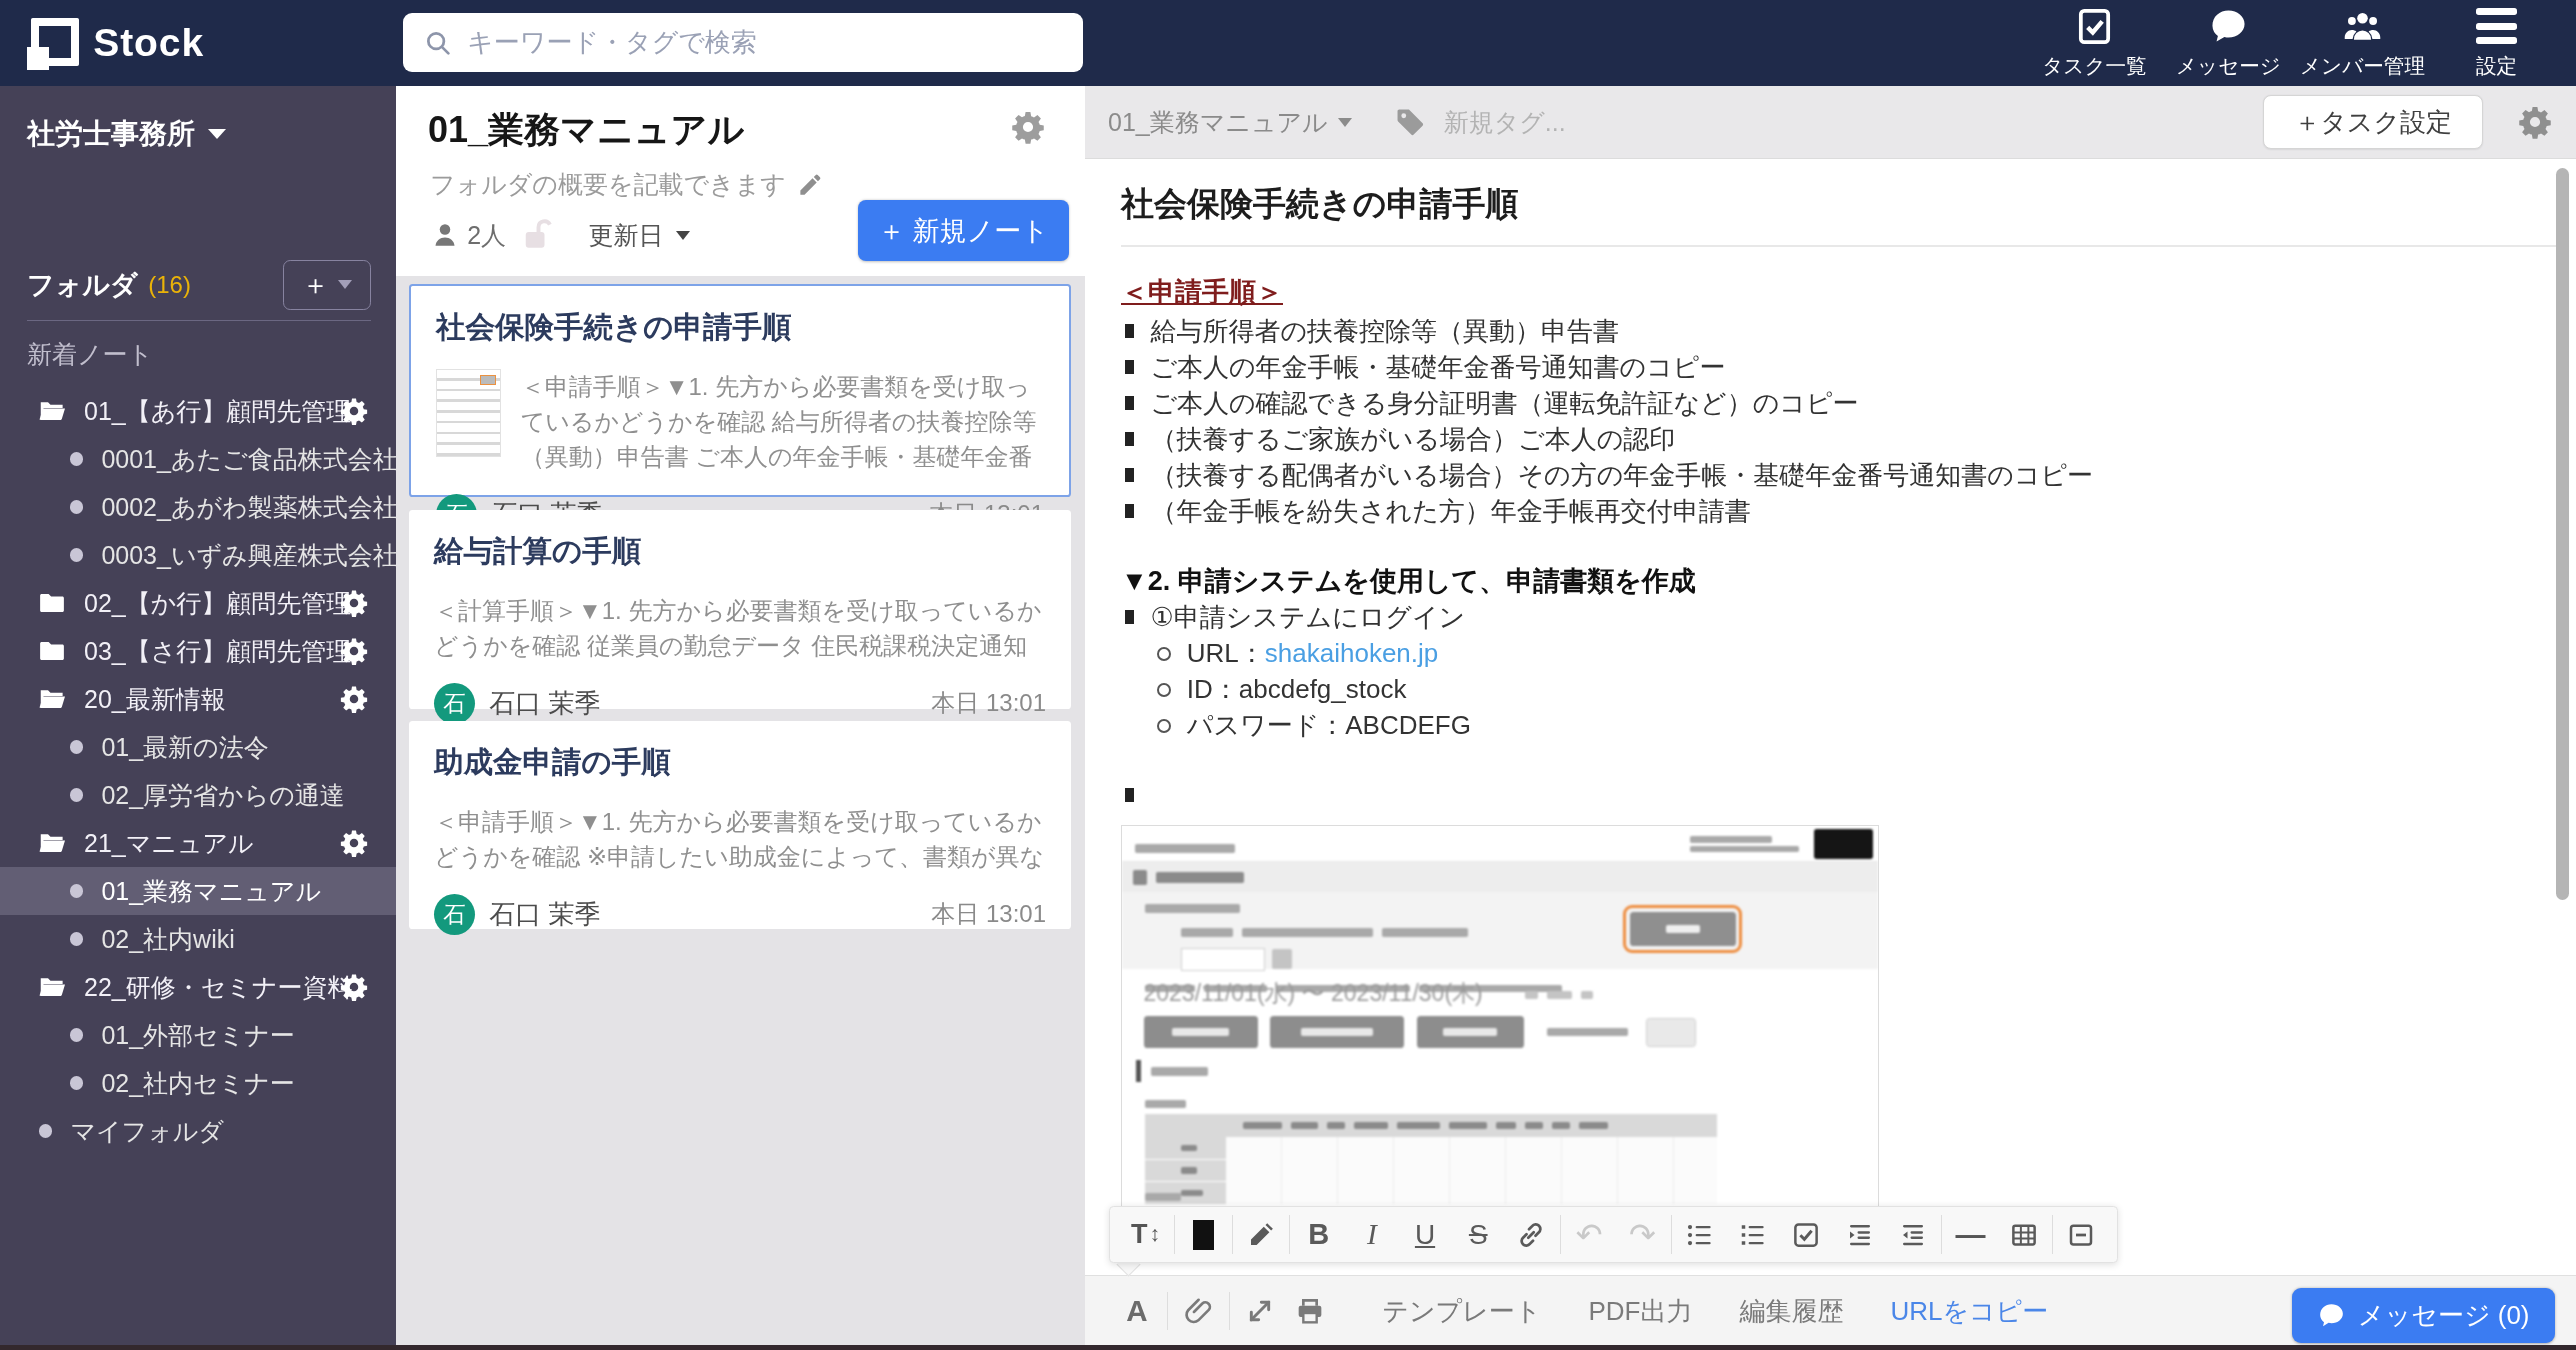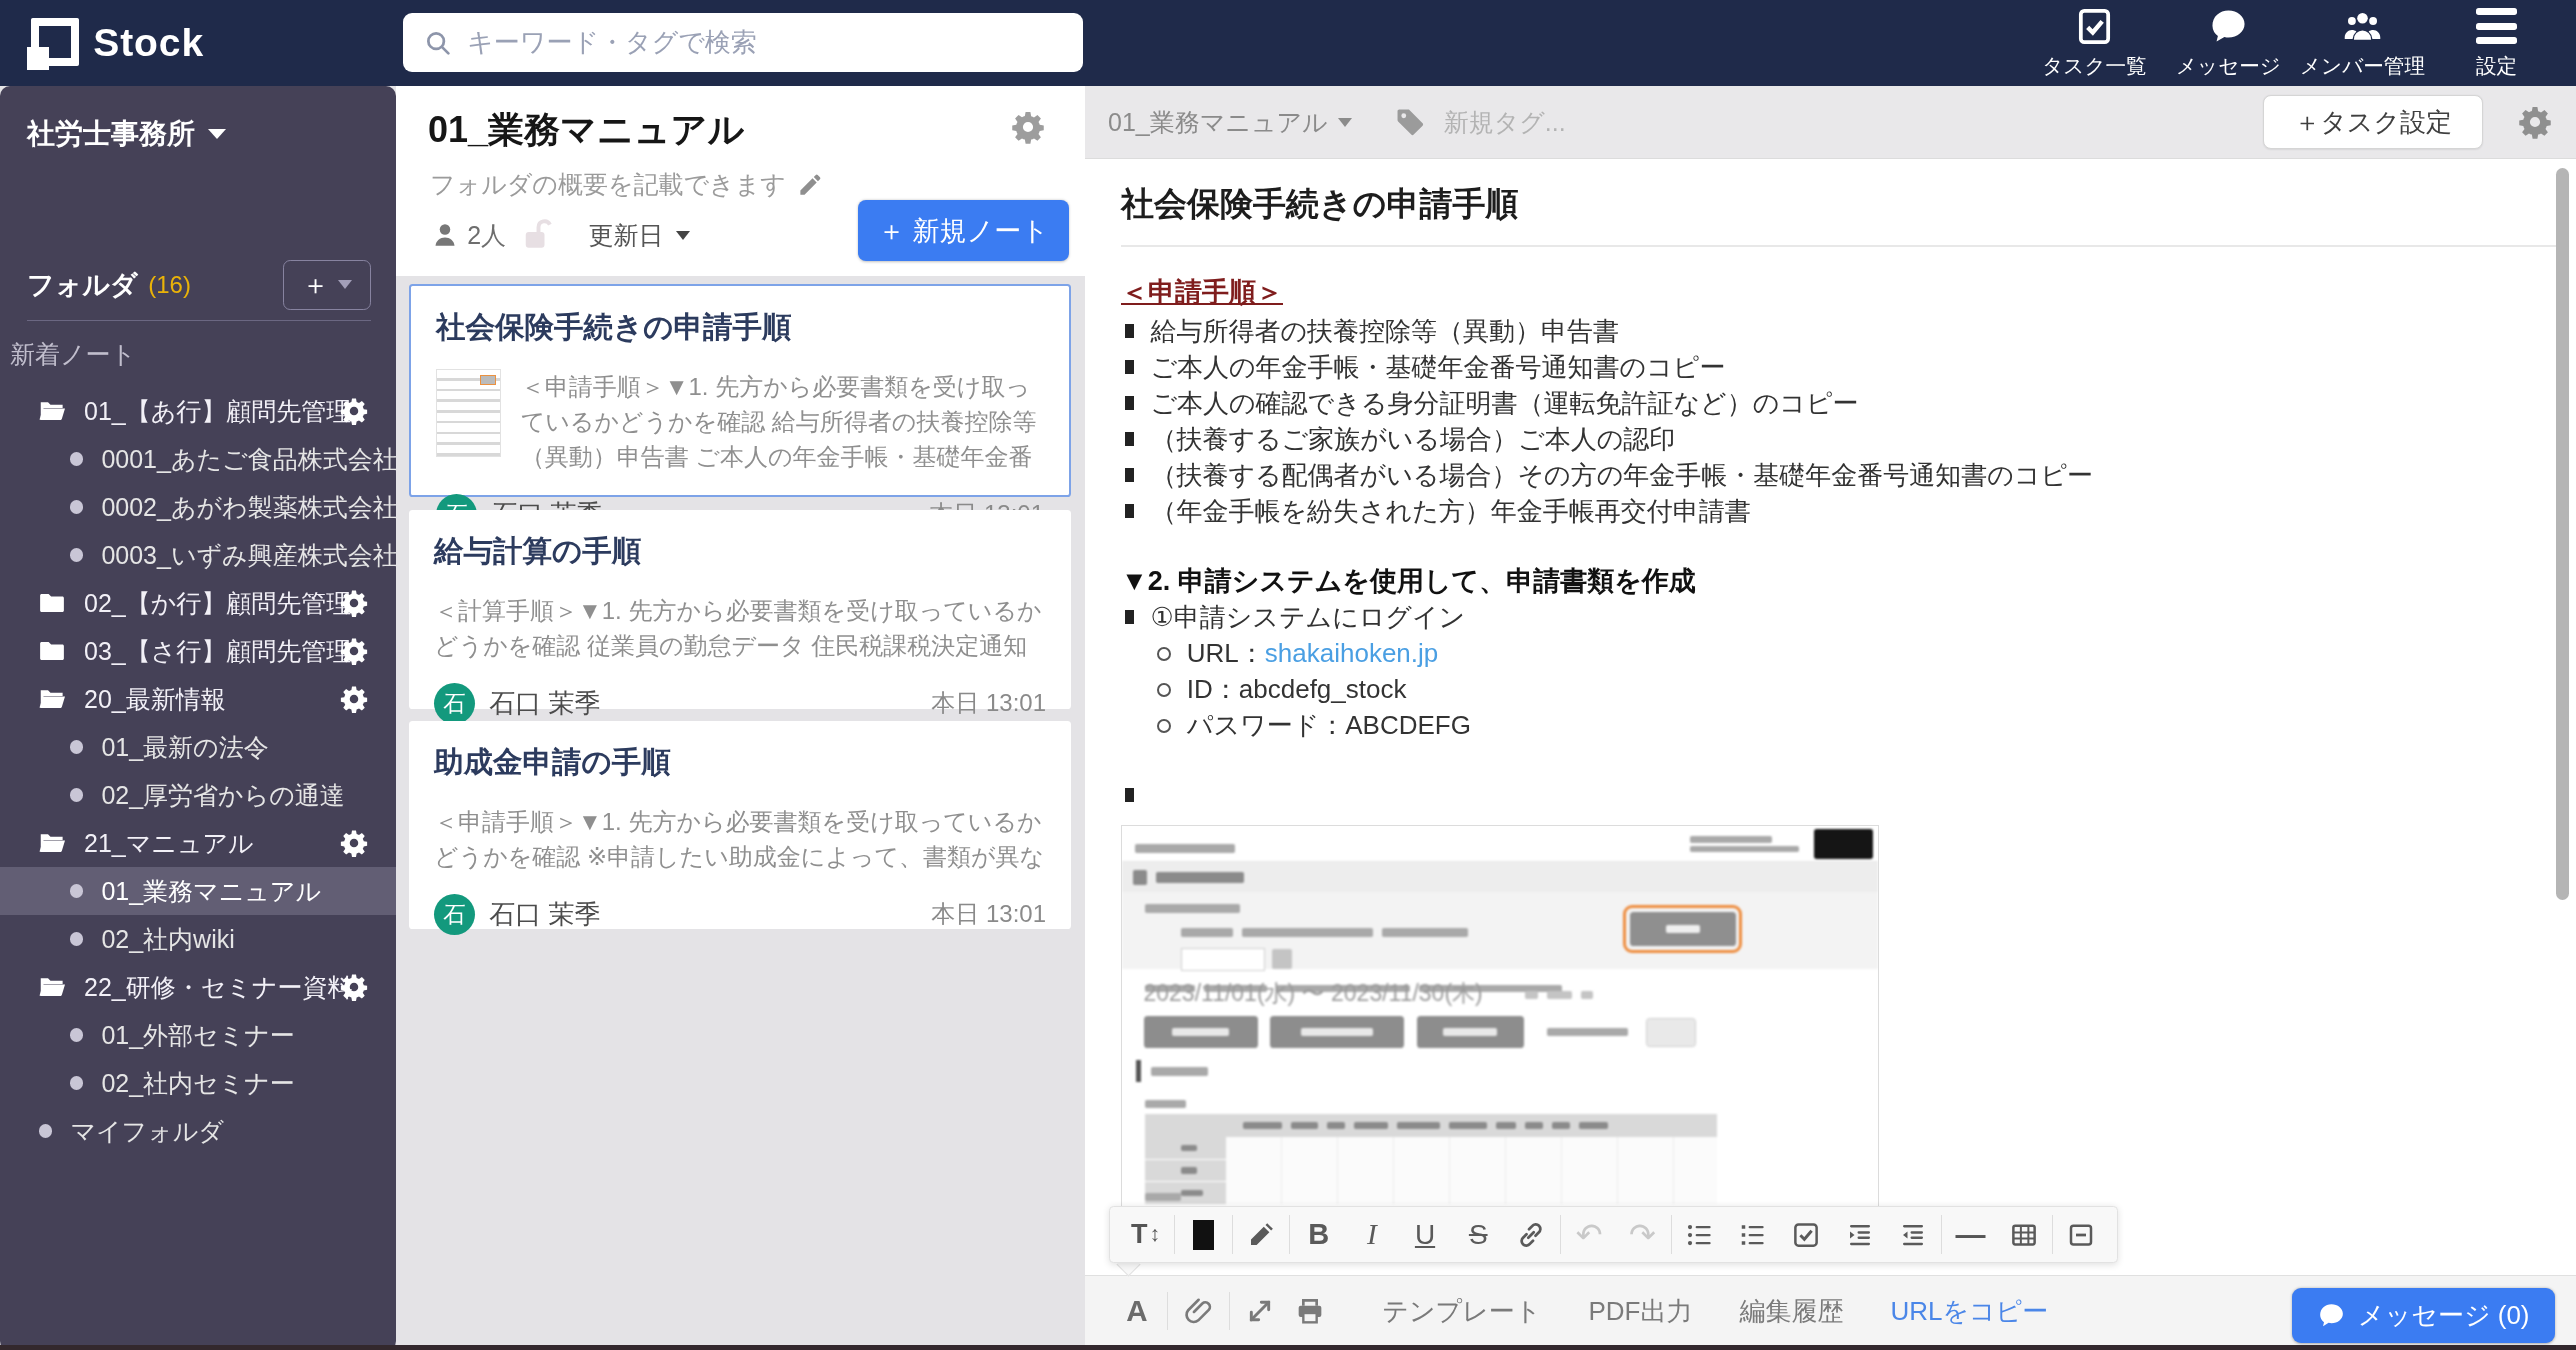--- a/index.html
+++ b/index.html
@@ -21,30 +21,30 @@
   .search input{flex:1;font-size:26px;color:#333;}
   .search input::placeholder{color:#9aa1b5;}
   .nav{position:absolute;right:12.5px;top:0;height:86px;display:flex;}
   .nav-it{width:134px;display:flex;flex-direction:column;align-items:center;justify-content:center;color:#fff;}
   .nav-it svg{width:41px;height:41px;}
   .nav-ic-burger{width:41px;height:36px;display:flex;flex-direction:column;justify-content:space-between;padding:2.7px 0;}
   .nav-ic-burger i{display:block;height:7.2px;background:#fff;border-radius:2.7px;}
   .nav-lb{font-size:20.6px;margin-top:5.4px;white-space:nowrap;}
 
   
-  .sidebar{position:absolute;left:0;top:86px;width:396px;height:1265px;background:#454157;color:#d6d3e0;border-radius:10px;}
+  .sidebar{position:absolute;left:0;top:86px;width:396px;height:1265px;background:#454157;color:#d6d3e0;}
   .ws{display:flex;align-items:center;margin:29px 0 0 27px;color:#fff;font-size:28px;font-weight:700;}
   .caret{width:0;height:0;border-left:9px solid transparent;border-right:9px solid transparent;border-top:10.7px solid currentColor;margin-left:12.5px;}
   .caret.sm{border-left-width:7.2px;border-right-width:7.2px;border-top-width:9px;}
   .fhead{position:absolute;left:27px;right:25px;top:170px;height:57px;display:flex;align-items:center;border-bottom:1.8px solid #6b6782;padding-bottom:7.2px;}
   .fhead .ft{color:#fff;font-size:27px;font-weight:700;}
   .fhead .fc{color:#eab308;font-size:24px;margin-left:10.7px;}
   .addf{margin-left:auto;display:flex;align-items:center;justify-content:center;width:88px;height:50px;border:1.8px solid #8783a0;border-radius:7.2px;color:#fff;font-size:27px;}
   .addf .caret{color:#a29eb8;margin-left:9px;}
-  .newnotes{position:absolute;left:10px;top:252px;font-size:25px;color:#c1becd;}
+  .newnotes{position:absolute;left:27px;top:252px;font-size:25px;color:#c1becd;}
   .slist{position:absolute;left:0;top:301px;right:0;}
   .srow{height:48px;display:flex;align-items:center;font-size:25px;color:#e5e5e5;position:relative;}
   .srow.f{padding-left:36px;color:#f2f0f7;}
   .srow.c{padding-left:70px;}
   .srow.t{padding-left:39px;}
   .srow.sel{background:#625e74;color:#fff;}
   .ficon{width:32px;height:30px;margin-right:16px;color:#fff;flex:none;}
   .dot{width:13.4px;height:13.4px;border-radius:50%;background:#c9c6d6;margin-right:18px;flex:none;}
   .sgear{position:absolute;right:27px;width:30px;height:30px;color:#fff;}
   .slabel{white-space:nowrap;overflow:hidden;}

